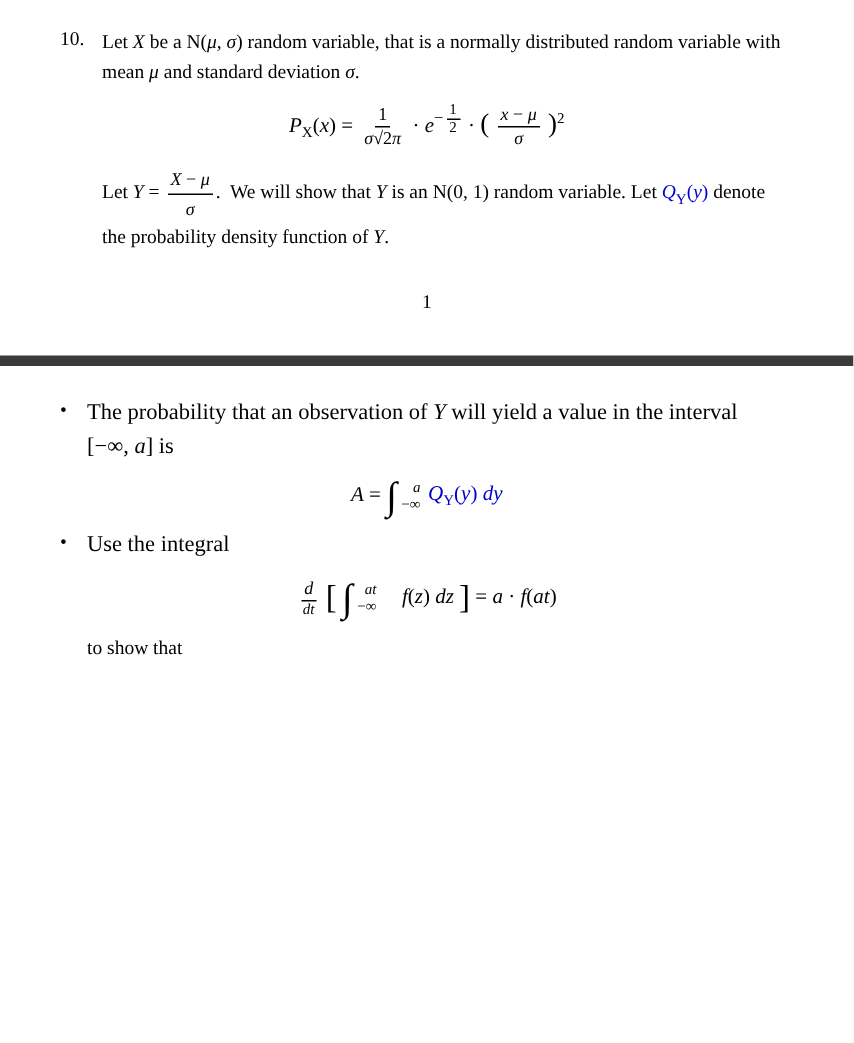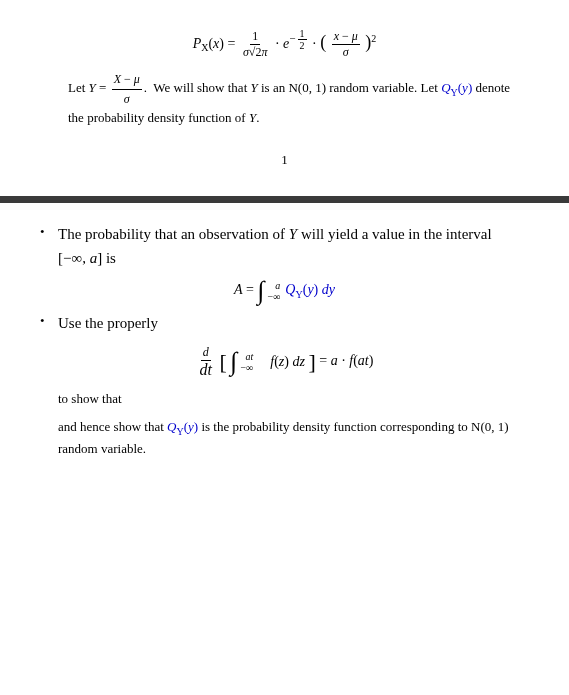--- a/index.html
+++ b/index.html
@@ -175,28 +175,34 @@
       vertical-align: middle;
       margin: 0 2px;
     }
     .d-dt .top-d {
       border-bottom: 1px solid #000;
       padding: 0 2px;
       font-size: 12px;
     }
     .d-dt .bot-d {
       padding: 0 2px;
-      font-size: 16px;
+      font-size: 10px;
     }
   </style>
 </head>
 <body>
 
 <div class="page-top">
 
+  <div class="problem-line">
+    <span class="problem-number">10.</span>
+    <div class="problem-text">
+      Let <span class="italic">X</span> be a N(<span class="italic">μ, σ</span>) random variable, that is a normally distributed random variable with mean <span class="italic">μ</span> and standard deviation <span class="italic">σ</span>.
+    </div>
+  </div>
 
 
   <div class="formula-center">
     <span class="italic">P</span><span class="math-sub">X</span>(<span class="italic">x</span>) =
     <span class="math-frac">
       <span class="num">1</span>
       <span class="den"><span class="italic">σ</span>√2<span class="italic">π</span></span>
     </span>
     · <span class="italic">e</span><span style="vertical-align:super; font-size:11px;">−<span class="math-frac" style="display:inline-flex;">
           <span class="num" style="font-size:10px;">1</span>
@@ -243,21 +249,21 @@
         <span class="upper"><span class="italic">a</span></span>
         <span class="lower">−∞</span>
       </span>
       <span style="margin-left:2px;"><span class="italic" style="color:#0000cc;">Q</span><span class="math-sub" style="color:#0000cc;">Y</span><span style="color:#0000cc;">(<span class="italic">y</span>) <span class="italic">dy</span></span></span>
     </span>
   </div>
 
 
   <div class="bullet2">
     <span class="bullet-dot">•</span>
-    <div class="bullet-text">Use the properly</div>
+    <div class="bullet-text">Use the integral</div>
   </div>
 
   <div class="formula-block" style="margin: 10px 0 10px 0;">
     <span class="d-dt">
       <span class="top-d"><span class="italic">d</span></span>
       <span class="bot-d"><span class="italic">dt</span></span>
     </span>
     <span style="font-size:22px; vertical-align:middle;">[</span>
     <span class="integral-display">
       <span style="font-size:26px; line-height:1; vertical-align:middle;">∫</span>
@@ -269,17 +275,14 @@
     </span>
     <span style="font-size:22px; vertical-align:middle;">]</span>
     = <span class="italic">a</span> · <span class="italic">f</span>(<span class="italic">at</span>)
   </div>
 
   <div class="to-show-line">
     to show that
   </div>
 
 
-  <div class="and-hence-line">
-    and hence show that <span class="italic" style="color:#0000cc;">Q</span><span class="math-sub" style="color:#0000cc;">Y</span><span style="color:#0000cc;">(<span class="italic">y</span>)</span> is the probability density function corresponding to N(0, 1) random variable.
-  </div>
 
 </div>
 
 </body></html>

